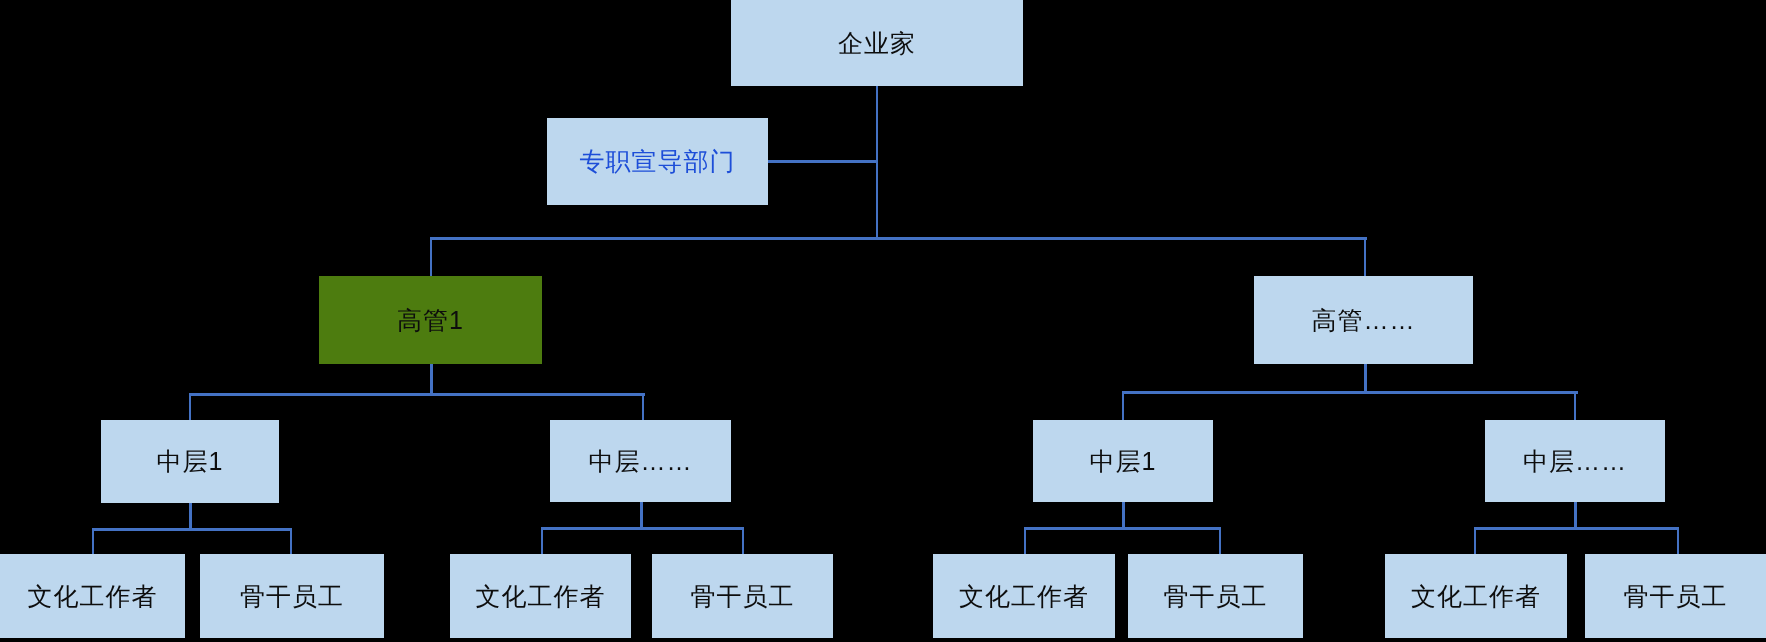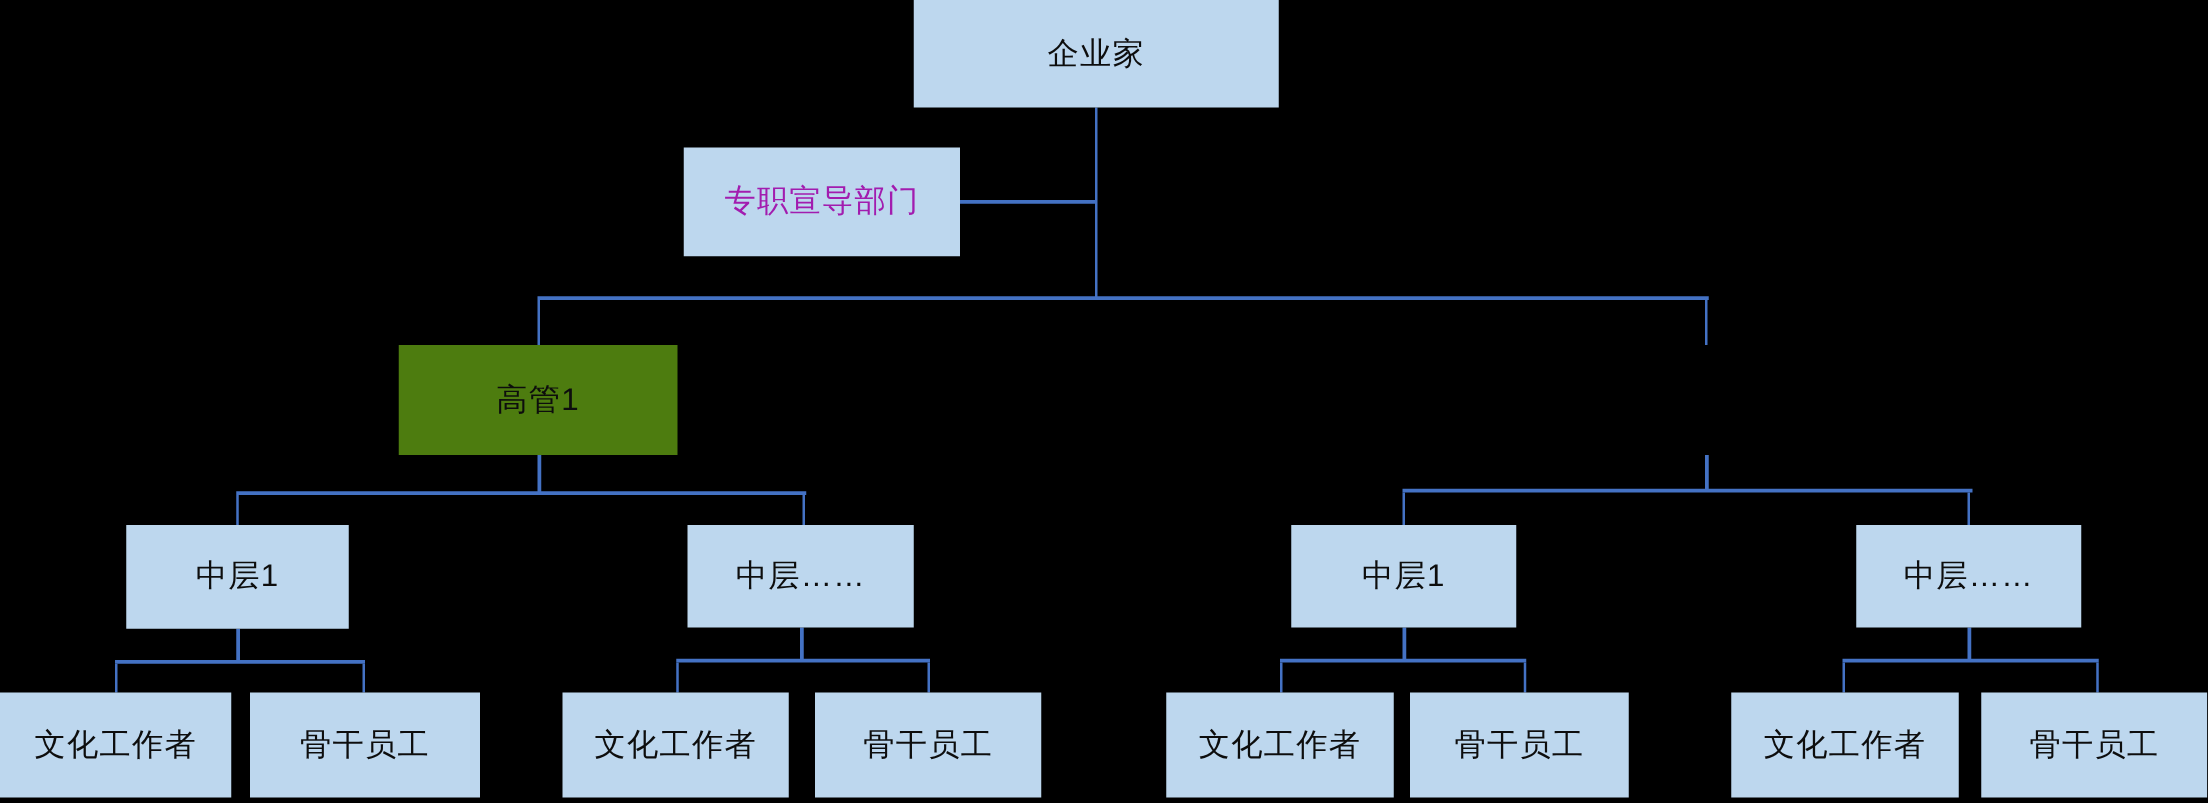--- a/index.html
+++ b/index.html
@@ -60,22 +60,23 @@
     <div class="edge" style="left: 742px; top: 530px; width: 2px; height: 24px; background: rgb(68, 114, 196);"></div>
     <div class="edge" style="left: 1122px; top: 502px; width: 3px; height: 26px; background: rgb(68, 114, 196);"></div>
     <div class="edge" style="left: 1024px; top: 527px; width: 197px; height: 3px; background: rgb(68, 114, 196);"></div>
     <div class="edge" style="left: 1024px; top: 530px; width: 2px; height: 24px; background: rgb(68, 114, 196);"></div>
     <div class="edge" style="left: 1219px; top: 530px; width: 2px; height: 24px; background: rgb(68, 114, 196);"></div>
     <div class="edge" style="left: 1574px; top: 502px; width: 3px; height: 26px; background: rgb(68, 114, 196);"></div>
     <div class="edge" style="left: 1474px; top: 527px; width: 205px; height: 3px; background: rgb(68, 114, 196);"></div>
     <div class="edge" style="left: 1474px; top: 530px; width: 2px; height: 24px; background: rgb(68, 114, 196);"></div>
     <div class="edge" style="left: 1677px; top: 530px; width: 2px; height: 24px; background: rgb(68, 114, 196);"></div>
     <div class="org-node" style="left: 731px; top: 0px; width: 292px; height: 86px; background: rgb(189, 215, 238); color: rgb(13, 13, 13);">企业家</div>
-    <div class="org-node" style="left: 547px; top: 118px; width: 221px; height: 87px; background: rgb(189, 215, 238); color: #a21caf;">专职宣导部门</div>
+    <div class="org-node" style="left: 547px; top: 118px; width: 221px; height: 87px; background: rgb(189, 215, 238); color: #1d4ed8;">专职宣导部门</div>
     <div class="org-node" style="left: 319px; top: 276px; width: 223px; height: 88px; background: #4d7c0f; color: rgb(13, 13, 13);">高管1</div>
+    <div class="org-node" style="left: 1254px; top: 276px; width: 219px; height: 88px; background: rgb(189, 215, 238); color: rgb(13, 13, 13);">高管……</div>
     <div class="org-node" style="left: 101px; top: 420px; width: 178px; height: 83px; background: rgb(189, 215, 238); color: rgb(13, 13, 13);">中层1</div>
     <div class="org-node" style="left: 550px; top: 420px; width: 181px; height: 82px; background: rgb(189, 215, 238); color: rgb(13, 13, 13);">中层……</div>
     <div class="org-node" style="left: 1033px; top: 420px; width: 180px; height: 82px; background: rgb(189, 215, 238); color: rgb(13, 13, 13);">中层1</div>
     <div class="org-node" style="left: 1485px; top: 420px; width: 180px; height: 82px; background: rgb(189, 215, 238); color: rgb(13, 13, 13);">中层……</div>
     <div class="org-node" style="left: 0px; top: 554px; width: 185px; height: 84px; background: rgb(189, 215, 238); color: rgb(13, 13, 13);">文化工作者</div>
     <div class="org-node" style="left: 200px; top: 554px; width: 184px; height: 84px; background: rgb(189, 215, 238); color: rgb(13, 13, 13);">骨干员工</div>
     <div class="org-node" style="left: 450px; top: 554px; width: 181px; height: 84px; background: rgb(189, 215, 238); color: rgb(13, 13, 13);">文化工作者</div>
     <div class="org-node" style="left: 652px; top: 554px; width: 181px; height: 84px; background: rgb(189, 215, 238); color: rgb(13, 13, 13);">骨干员工</div>
     <div class="org-node" style="left: 933px; top: 554px; width: 182px; height: 84px; background: rgb(189, 215, 238); color: rgb(13, 13, 13);">文化工作者</div>
     <div class="org-node" style="left: 1128px; top: 554px; width: 175px; height: 84px; background: rgb(189, 215, 238); color: rgb(13, 13, 13);">骨干员工</div>

